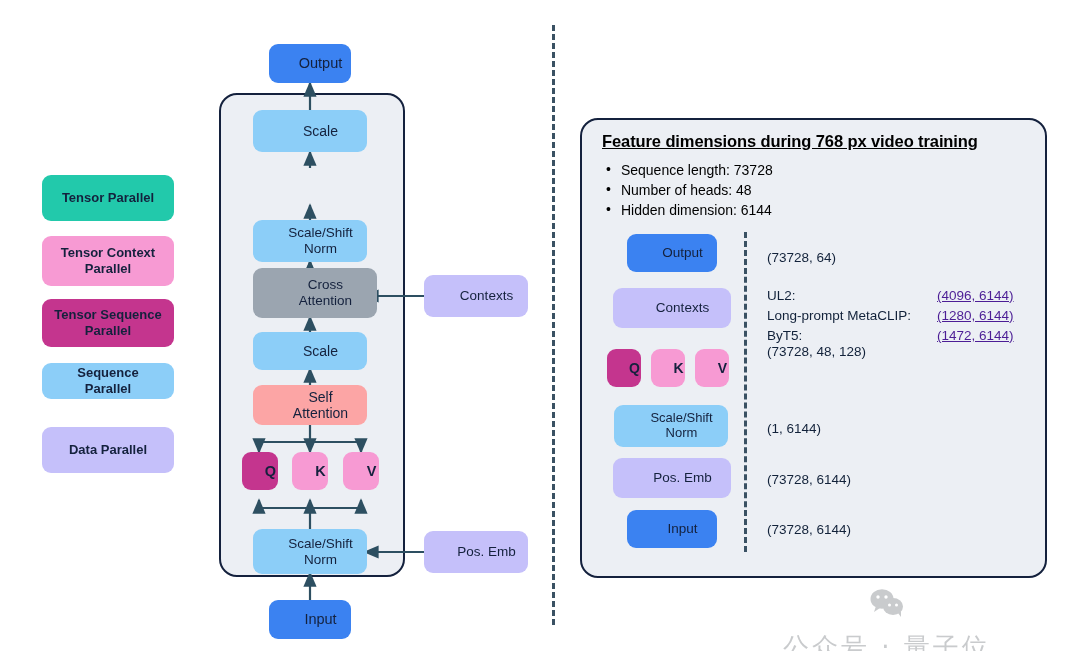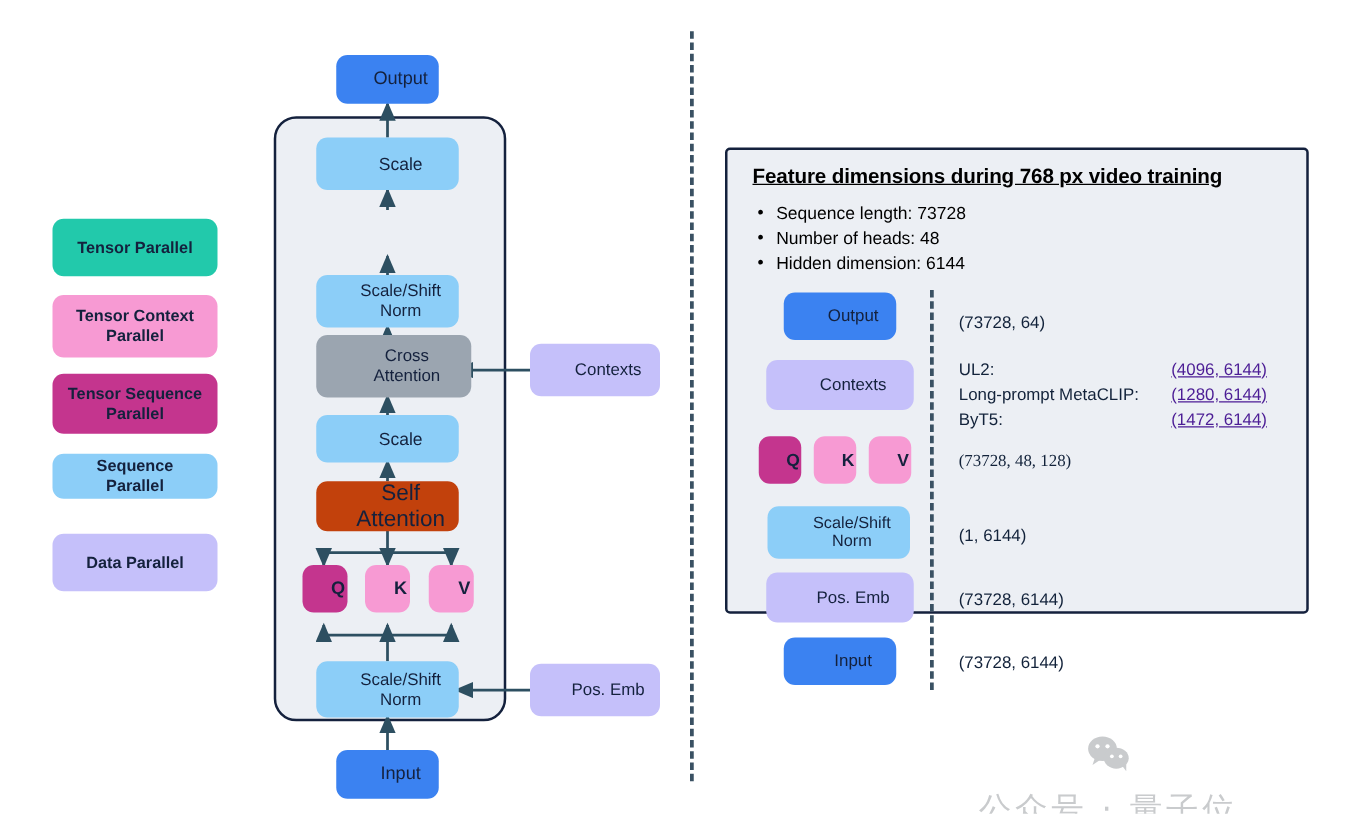--- a/index.html
+++ b/index.html
@@ -53,24 +53,24 @@
   
   #divider{
     position:absolute;left:552px;top:25px;
     width:0;height:600px;
     border-left:3px dashed #3a5163;
   }
 
   
   #right-panel{
     position:absolute;left:580px;top:118px;
-    width:467px;height:373px;
+    width:467px;height:460px;
     background:#ECEFF4;
     border:2px solid #14213d;
-    border-radius:4px;
+    border-radius:18px;
     box-sizing:border-box;
   }
   #panel-title{
     position:absolute;left:20px;top:12px;
     font-size:16.5px;font-weight:bold;color:#000;
     text-decoration:underline;
     letter-spacing:-0.1px;
   }
   .bullet-row{
     position:absolute;left:24px;
@@ -164,21 +164,21 @@
     </g>
   </svg>
 
   <div class="box" id="b-output" style="left: 269px; top: 44px; width: 82px; height: 39px; background: rgb(59, 130, 241); font-size: 14.5px;"><span>Output</span></div>
   <div class="box" id="b-scale-top" style="left: 253px; top: 110px; width: 114px; height: 42px; background: rgb(140, 206, 248); font-size: 14px;"><span>Scale</span></div>
   <div class="box" id="b-norm-mid" style="left: 253px; top: 220px; width: 114px; height: 42px; background: rgb(140, 206, 248); font-size: 13.5px;"><span>Scale/Shift
 Norm</span></div>
   <div class="box" id="b-cross-attn" style="left: 253px; top: 268px; width: 124px; height: 50px; background: rgb(155, 165, 176); font-size: 13.5px;"><span>Cross
 Attention</span></div>
   <div class="box" id="b-scale-mid" style="left: 253px; top: 332px; width: 114px; height: 38px; background: rgb(140, 206, 248); font-size: 14px;"><span>Scale</span></div>
-  <div class="box" id="b-self-attn" style="left: 253px; top: 385px; width: 114px; height: 40px; background: #c2410c; font-size: 18px;"><span>Self
+  <div class="box" id="b-self-attn" style="left: 253px; top: 385px; width: 114px; height: 40px; background: #fca5a5; font-size: 14px;"><span>Self
 Attention</span></div>
   <div class="box" id="b-q" style="left: 242px; top: 452px; width: 36px; height: 38px; background: rgb(196, 53, 142); font-size: 14.5px; font-weight: 600;"><span>Q</span></div>
   <div class="box" id="b-k" style="left: 292px; top: 452px; width: 36px; height: 38px; background: rgb(247, 154, 211); font-size: 14.5px; font-weight: 600;"><span>K</span></div>
   <div class="box" id="b-v" style="left: 343px; top: 452px; width: 36px; height: 38px; background: rgb(247, 154, 211); font-size: 14.5px; font-weight: 600;"><span>V</span></div>
   <div class="box" id="b-norm-bot" style="left: 253px; top: 529px; width: 114px; height: 45px; background: rgb(140, 206, 248); font-size: 13.5px;"><span>Scale/Shift
 Norm</span></div>
   <div class="box" id="b-input" style="left: 269px; top: 600px; width: 82px; height: 39px; background: rgb(59, 130, 241); font-size: 14.5px;"><span>Input</span></div>
   <div class="box" id="b-contexts" style="left: 424px; top: 275px; width: 104px; height: 42px; background: rgb(197, 192, 250); font-size: 13.5px;"><span>Contexts</span></div>
   <div class="box" id="b-posemb" style="left: 424px; top: 531px; width: 104px; height: 42px; background: rgb(197, 192, 250); font-size: 13.5px;"><span>Pos. Emb</span></div>
 
@@ -215,21 +215,21 @@
 
     <div class="dim-text" style="left:185px;top:130px;">(73728, 64)</div>
 
     <div class="ctx-label" style="left:185px;top:168px;">UL2:</div>
     <div class="ctx-val" style="left:355px;top:168px;">(4096, 6144)</div>
     <div class="ctx-label" style="left:185px;top:188px;">Long-prompt MetaCLIP:</div>
     <div class="ctx-val" style="left:355px;top:188px;">(1280, 6144)</div>
     <div class="ctx-label" style="left:185px;top:208px;">ByT5:</div>
     <div class="ctx-val" style="left:355px;top:208px;">(1472, 6144)</div>
 
-    <div class="dim-text" style="left:185px;top:241px;font-family:Liberation Serif, serif;">(73728, 48, 128)</div>
+    <div class="dim-text" style="left:185px;top:224px;">(73728, 48, 128)</div>
     <div class="dim-text" style="left:185px;top:301px;">(1, 6144)</div>
     <div class="dim-text" style="left:185px;top:352px;">(73728, 6144)</div>
     <div class="dim-text" style="left:185px;top:402px;">(73728, 6144)</div>
   </div>
 
   <div id="watermark">
     <svg id="wechat-icon" width="34" height="30" viewBox="0 0 34 30">
       <ellipse cx="12" cy="11" rx="11.5" ry="9.8" fill="#c9cbcd"></ellipse>
       <path d="M6,18 L4,24 L10,20 z" fill="#c9cbcd"></path>
       <ellipse cx="23" cy="18.5" rx="10" ry="8.4" fill="#c9cbcd"></ellipse>

